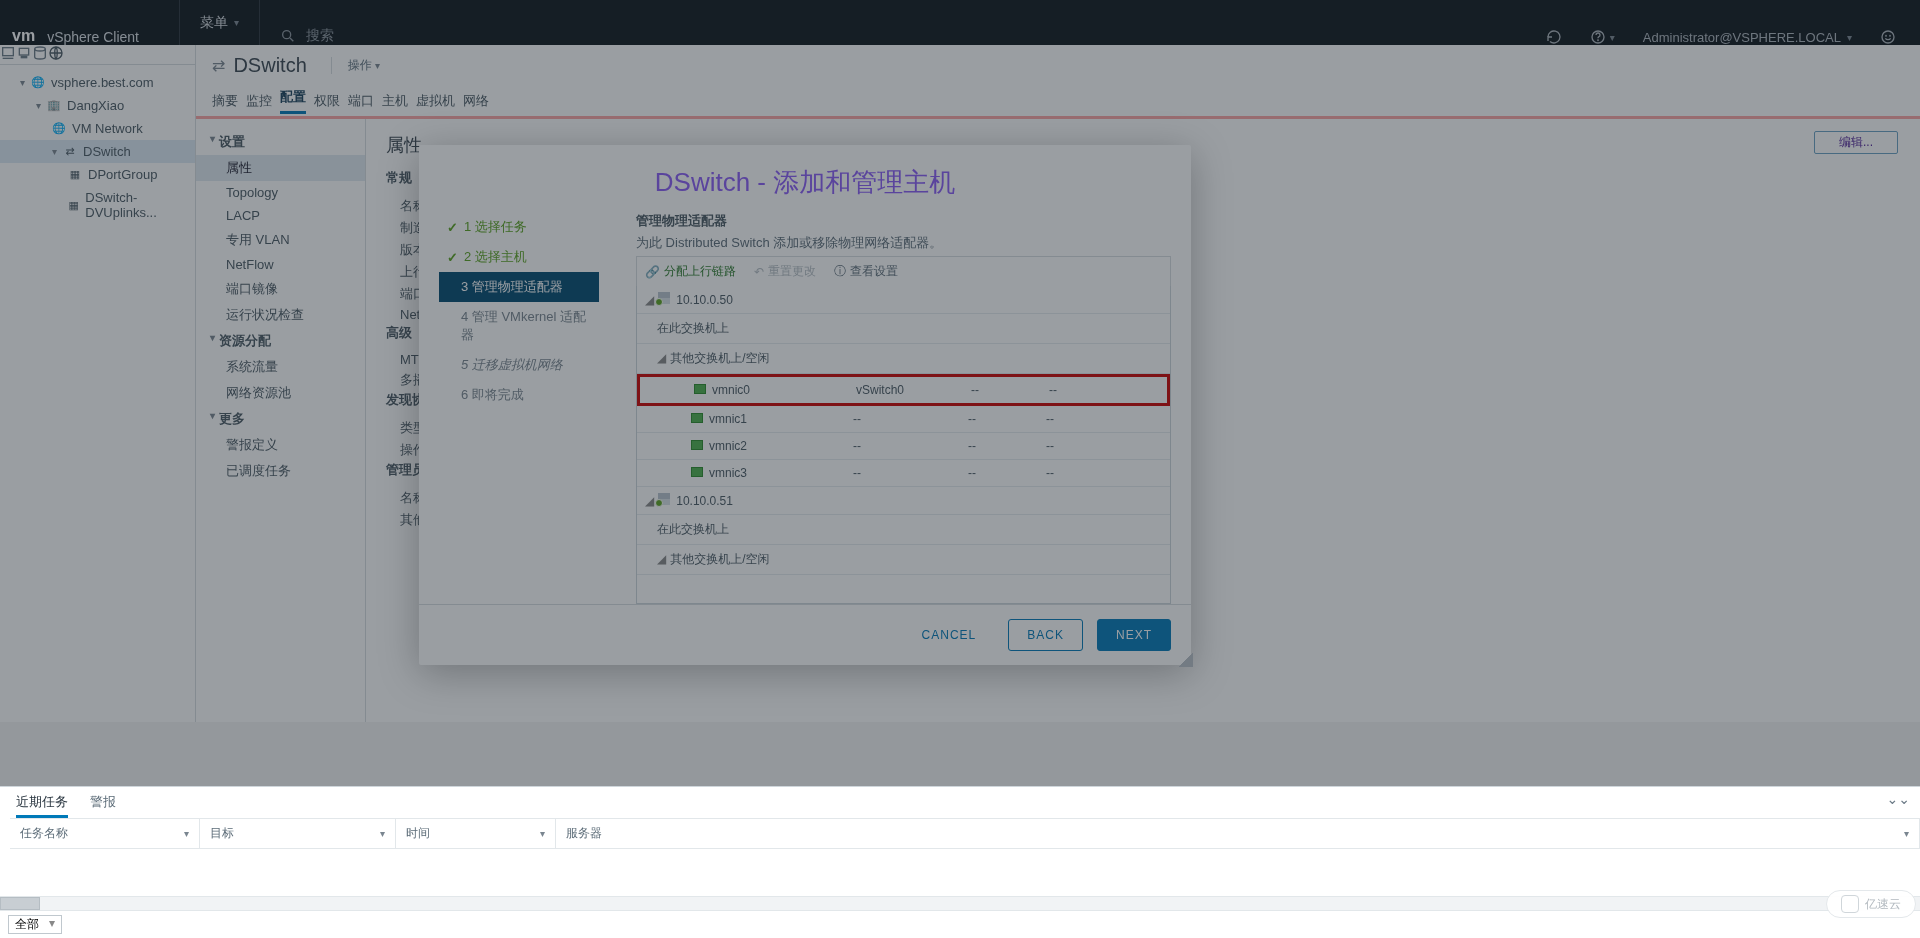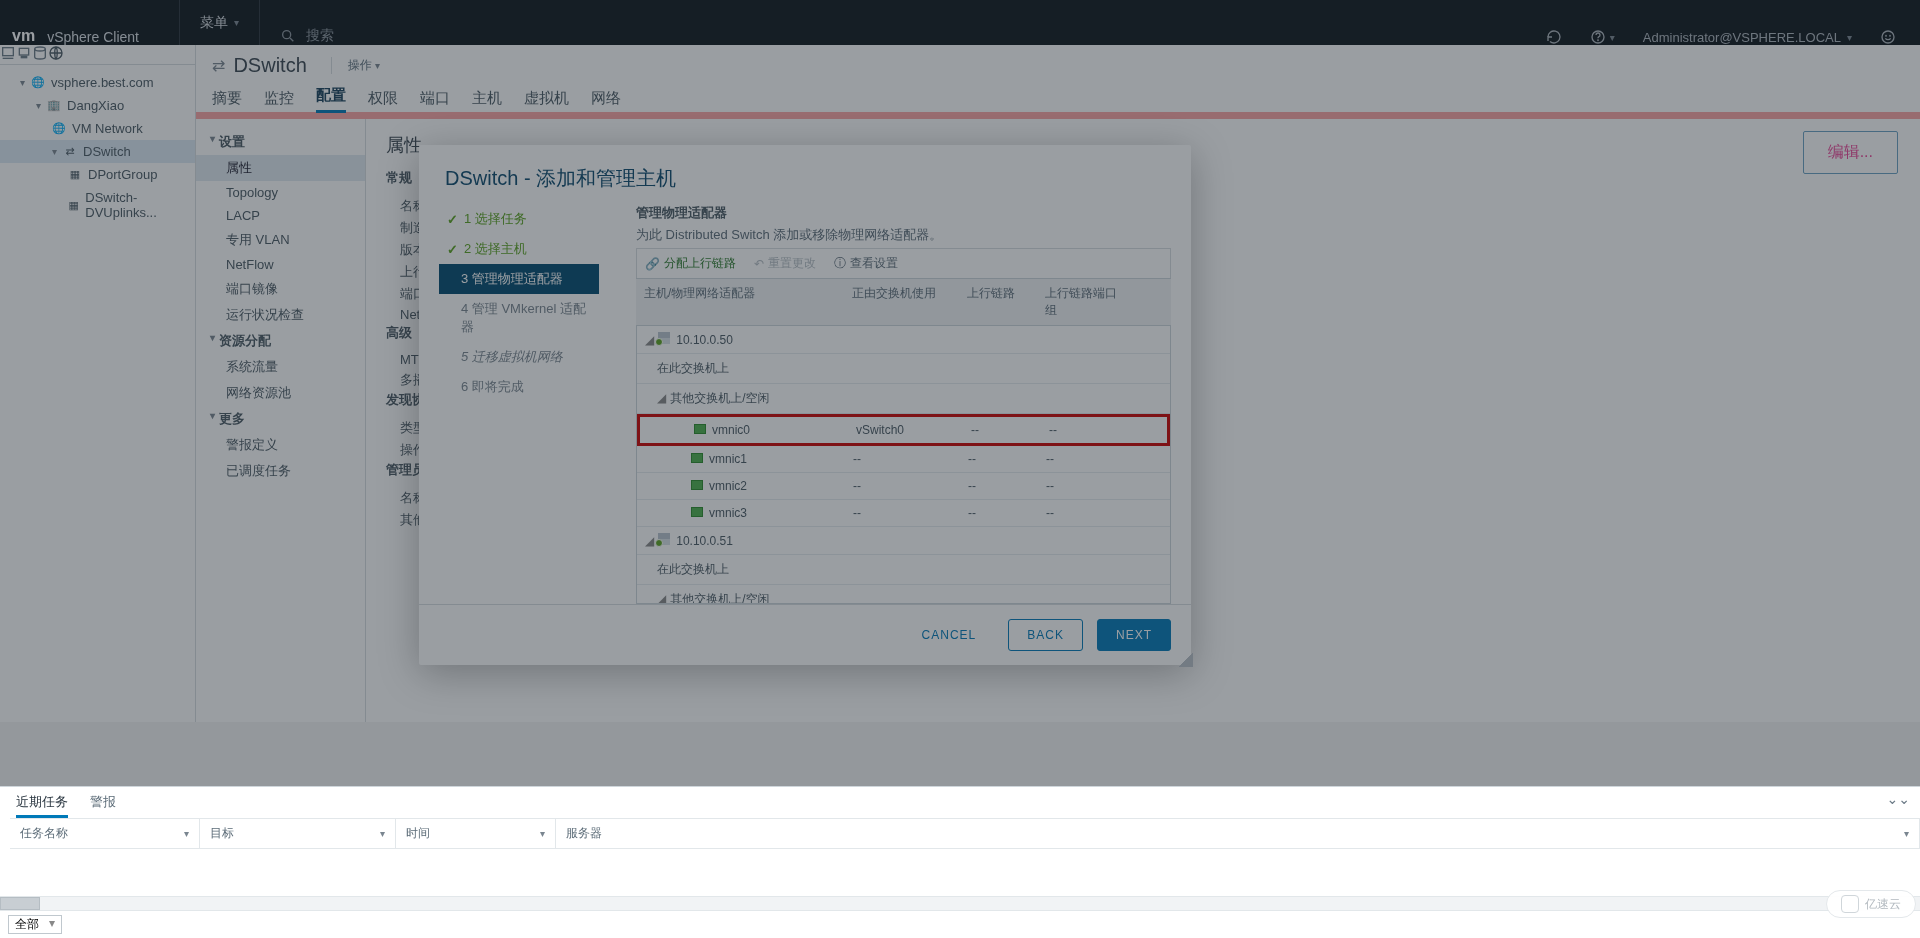--- a/index.html
+++ b/index.html
@@ -23,37 +23,37 @@
 .main-area { display: flex; height: calc(100% - 85px - 176px); }
 .left-tree { width: 196px; border-right: 1px solid #d8dde1; background: #fff; padding: 8px 0; font-size: 13px; color: #4a5963; }
 .tree-row { padding: 4px 10px 4px 20px; display: flex; align-items: center; gap: 6px; cursor: pointer; }
 .tree-row.sel { background: #ddeaf5; }
 .tree-row.indent1 { padding-left: 36px; }
 .tree-row.indent2 { padding-left: 52px; }
 .tree-row.indent3 { padding-left: 68px; }
 .ico { width: 14px; height: 14px; display: inline-flex; align-items: center; justify-content: center; font-size: 11px; }
 
 .right-content { flex: 1; background: #fff; display: flex; flex-direction: column; }
-.tab-row { display: flex; gap: 22px; padding: 0 16px; border-bottom: 7px solid #fca5a5; height: 34px; align-items: center; font-size: 15px; color: #4a5963; }
+.tab-row { display: flex; gap: 8px; padding: 0 16px; border-bottom: 3px solid #fca5a5; height: 34px; align-items: center; font-size: 13px; color: #4a5963; }
 .tab-row .tab.active { color: #19405b; border-bottom: 3px solid #0079b8; padding-bottom: 5px; margin-bottom: -1px; font-weight: 600; }
 .config-body { display: flex; flex: 1; }
 .config-side { width: 170px; border-right: 1px solid #d8dde1; padding: 10px 0; font-size: 13px; color: #4a5963; }
 .cfg-hdr { padding: 4px 14px; font-weight: 600; display: flex; gap: 4px; }
 .cfg-item { padding: 4px 14px 4px 30px; }
 .cfg-item.sel { background: #e1eaf0; color: #223; }
 .config-main { flex: 1; padding: 14px 20px; font-size: 13px; color: #4a5963; position: relative; }
 .prop-title { font-size: 18px; color: #3a4650; font-weight: 300; margin-bottom: 12px; }
 .prop-group { margin-bottom: 8px; font-weight: 600; }
 .prop-line { padding: 2px 0 2px 14px; }
-.edit-btn { position: absolute; right: 22px; top: 12px; border: 1px solid #6aa1c4; background: #fff; color: #ec4899; padding: 10px 24px; font-size: 16px; border-radius: 2px; }
+.edit-btn { position: absolute; right: 22px; top: 12px; border: 1px solid #6aa1c4; background: #fff; color: #4c1d95; padding: 2px 24px; font-size: 12px; border-radius: 2px; }
 
 .modal-back { position: absolute; inset: 0; background: rgba(30,40,48,0.45); z-index: 100; }
 .modal { position: absolute; left: 419px; top: 145px; width: 772px; height: 520px; background: #fff; border-radius: 2px; box-shadow: 0 8px 40px rgba(0,0,0,.3); display: flex; flex-direction: column; }
 .modal::after { content: ""; position: absolute; right: -2px; bottom: -2px; width: 14px; height: 14px; background: linear-gradient(135deg, transparent 50%, #b8c0c6 50%); }
-.modal-title { font-size: 20px; padding: 20px 26px 12px; color: #0c4a6e; font-weight: 300; }
+.modal-title { font-size: 26px; padding: 20px 26px 12px; color: #8b5cf6; font-weight: 300; text-align: center; }
 .modal-body { display: flex; flex: 1; padding: 0 20px; gap: 28px; overflow: hidden; }
 .wiz-steps { width: 160px; font-size: 13px; }
 .wiz-step { padding: 6px 8px; color: #7a8690; display: flex; gap: 6px; align-items: center; }
 .wiz-step.done { color: #5aa220; }
 .wiz-step.current { background: #004a70; color: #fff; }
 .check { color: #5aa220; font-weight: bold; }
 .wiz-content { flex: 1; font-size: 13px; color: #4a5963; display: flex; flex-direction: column; padding-left: 9px; }
 .wiz-header { font-weight: 600; margin-bottom: 4px; }
 .wiz-desc { margin-bottom: 4px; color: #5c6c78; }
 .toolbar { border: 1px solid #d8dde1; border-bottom: none; padding: 6px 8px; display: flex; gap: 18px; font-size: 12px; }
@@ -293,26 +293,20 @@
           </span>
         <span class="tlbtn disabled">
             <span>↶</span>
             <span>重置更改</span>
           </span>
         <span class="tlbtn info">
             <span>ⓘ</span>
             <span>查看设置</span>
           </span>
       </div>
-      <div class="thead">
-        <div class="c1">主机/物理网络适配器</div>
-        <div class="c2">正由交换机使用</div>
-        <div class="c3">上行链路</div>
-        <div class="c4">上行链路端口组</div>
-      </div>
       <div class="table" id="adapter-table">
           <div class="trow host">
             <div class="c1"><span class="exp">◢</span><span class="host-ico"></span>10.10.0.50</div>
             <div class="c2"></div>
             <div class="c3"></div>
             <div class="c4"></div>
           </div>
           <div class="trow">
             <div class="c1 indent-a">在此交换机上</div>
             <div class="c2"></div>

